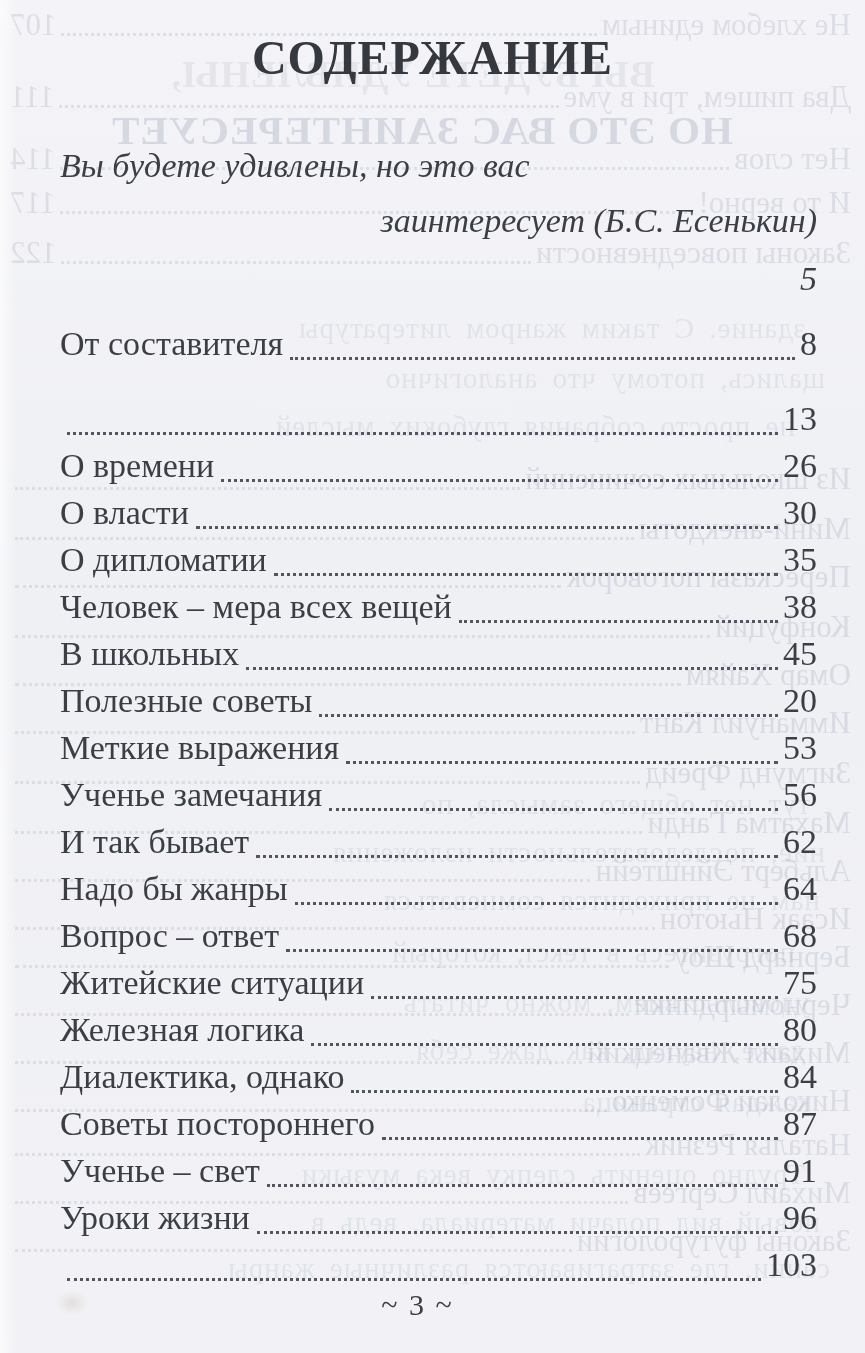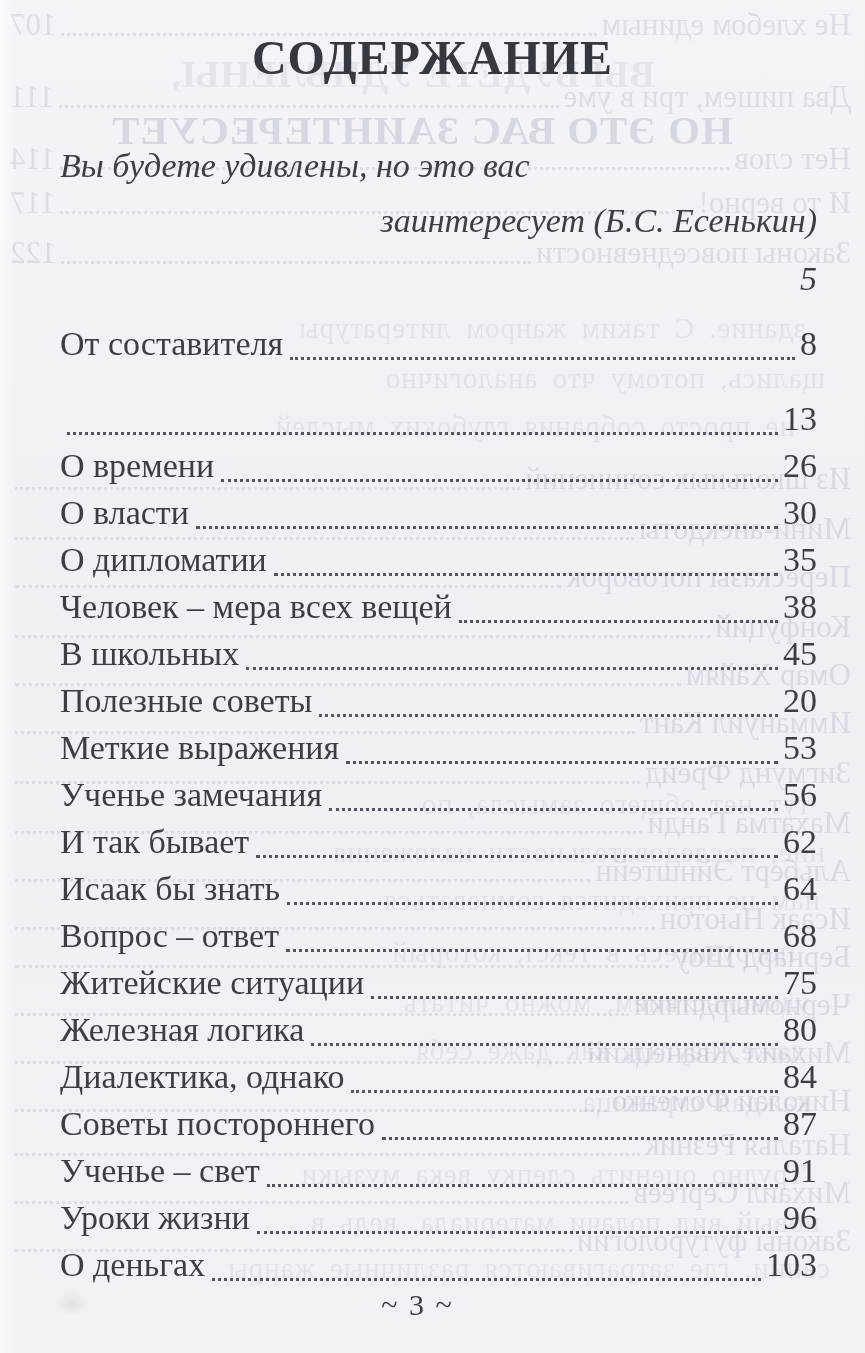--- a/index.html
+++ b/index.html
@@ -263,21 +263,21 @@
           <span>Ученье замечания</span>
           <span class="leader"></span>
           <span class="pnum">56</span>
         </div>
         <div class="toc-row">
           <span>И так бывает</span>
           <span class="leader"></span>
           <span class="pnum">62</span>
         </div>
         <div class="toc-row">
-          <span>Исаак бы знать</span>
+          <span>Надо бы жанры</span>
           <span class="leader"></span>
           <span class="pnum">64</span>
         </div>
         <div class="toc-row">
           <span>Вопрос – ответ</span>
           <span class="leader"></span>
           <span class="pnum">68</span>
         </div>
         <div class="toc-row">
           <span>Житейские ситуации</span>
@@ -303,21 +303,20 @@
           <span>Ученье – свет</span>
           <span class="leader"></span>
           <span class="pnum">91</span>
         </div>
         <div class="toc-row">
           <span>Уроки жизни</span>
           <span class="leader"></span>
           <span class="pnum">96</span>
         </div>
         <div class="toc-row">
-          <span>О деньгах</span>
           <span class="leader"></span>
           <span class="pnum">103</span>
         </div>
       </div>
     <div class="footer">~ 3 ~</div>
   </div>
 
   <div class="page-edge"></div>
   <div class="smudge"></div>
 </div>

